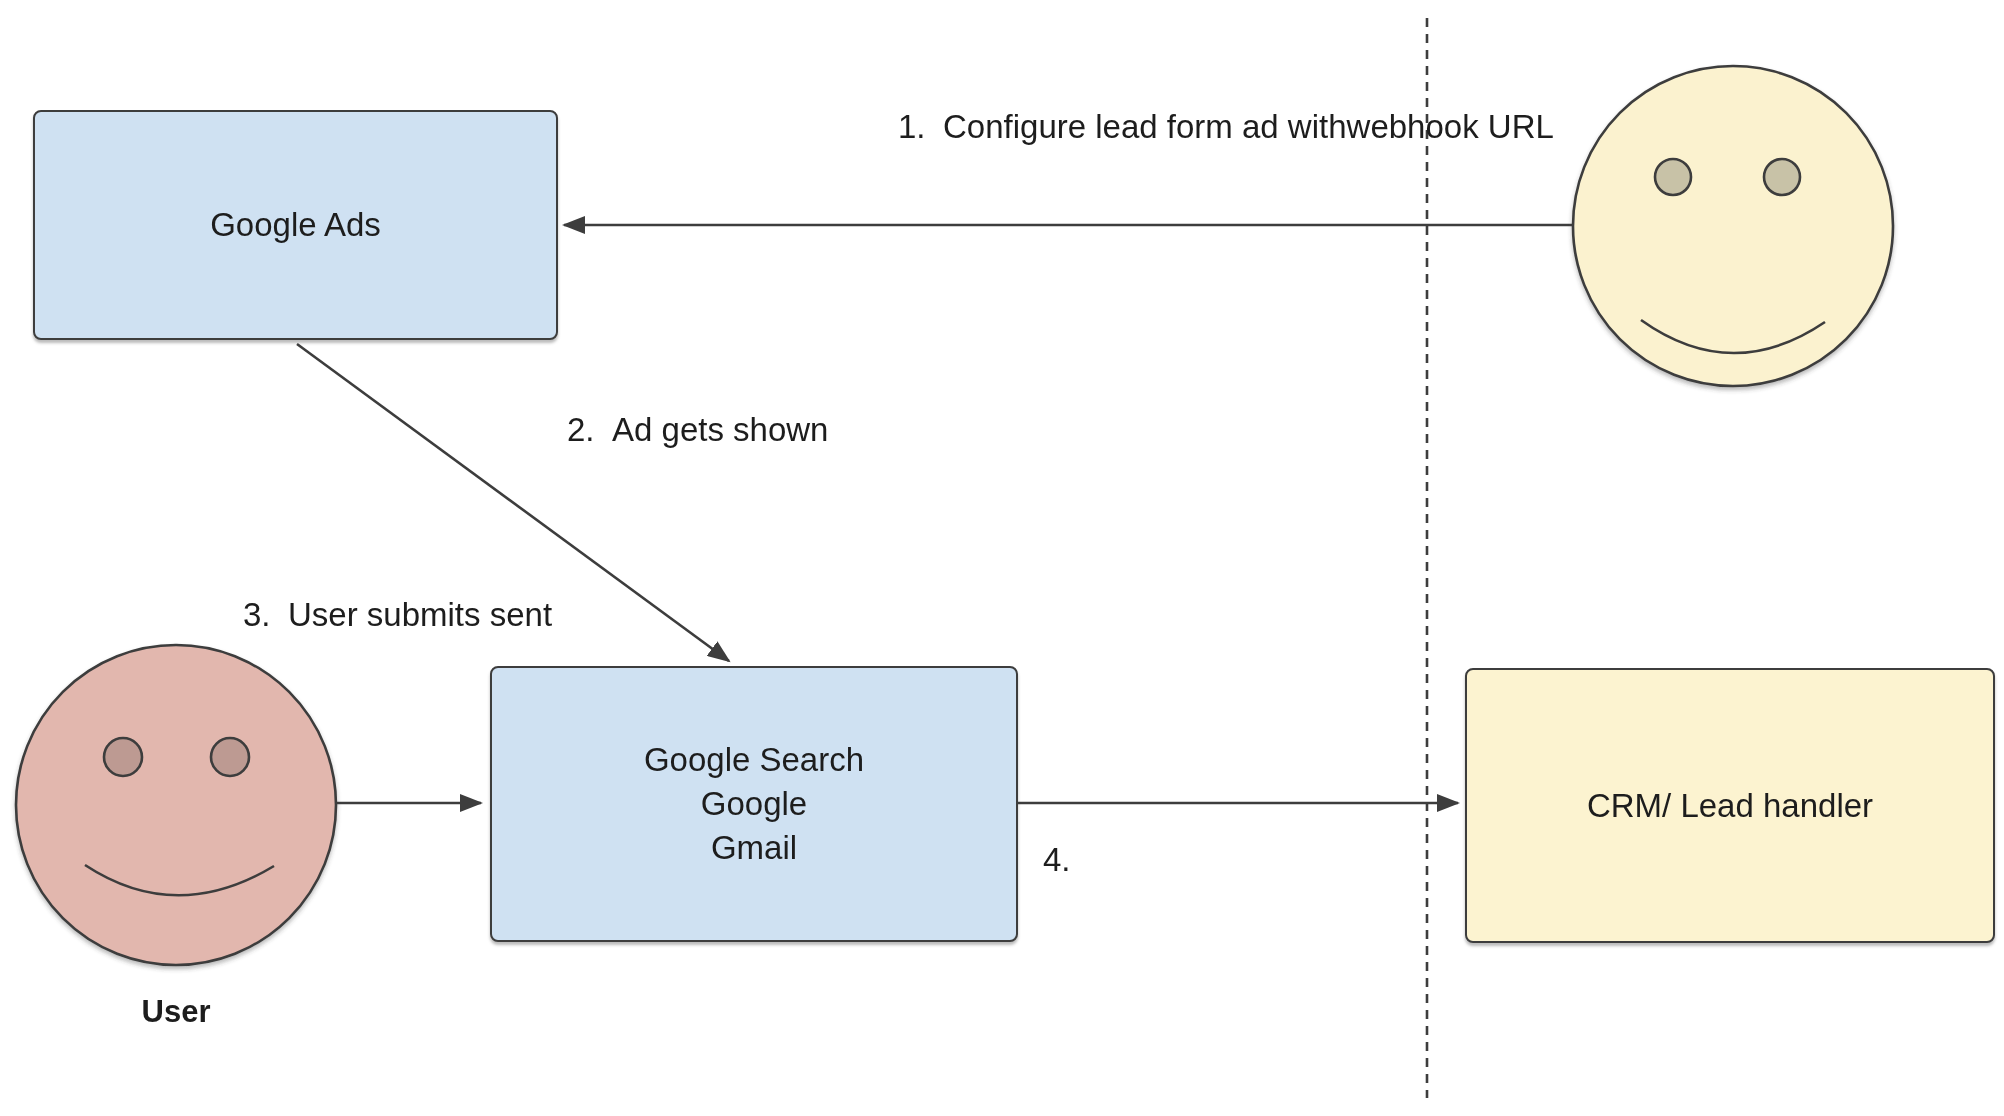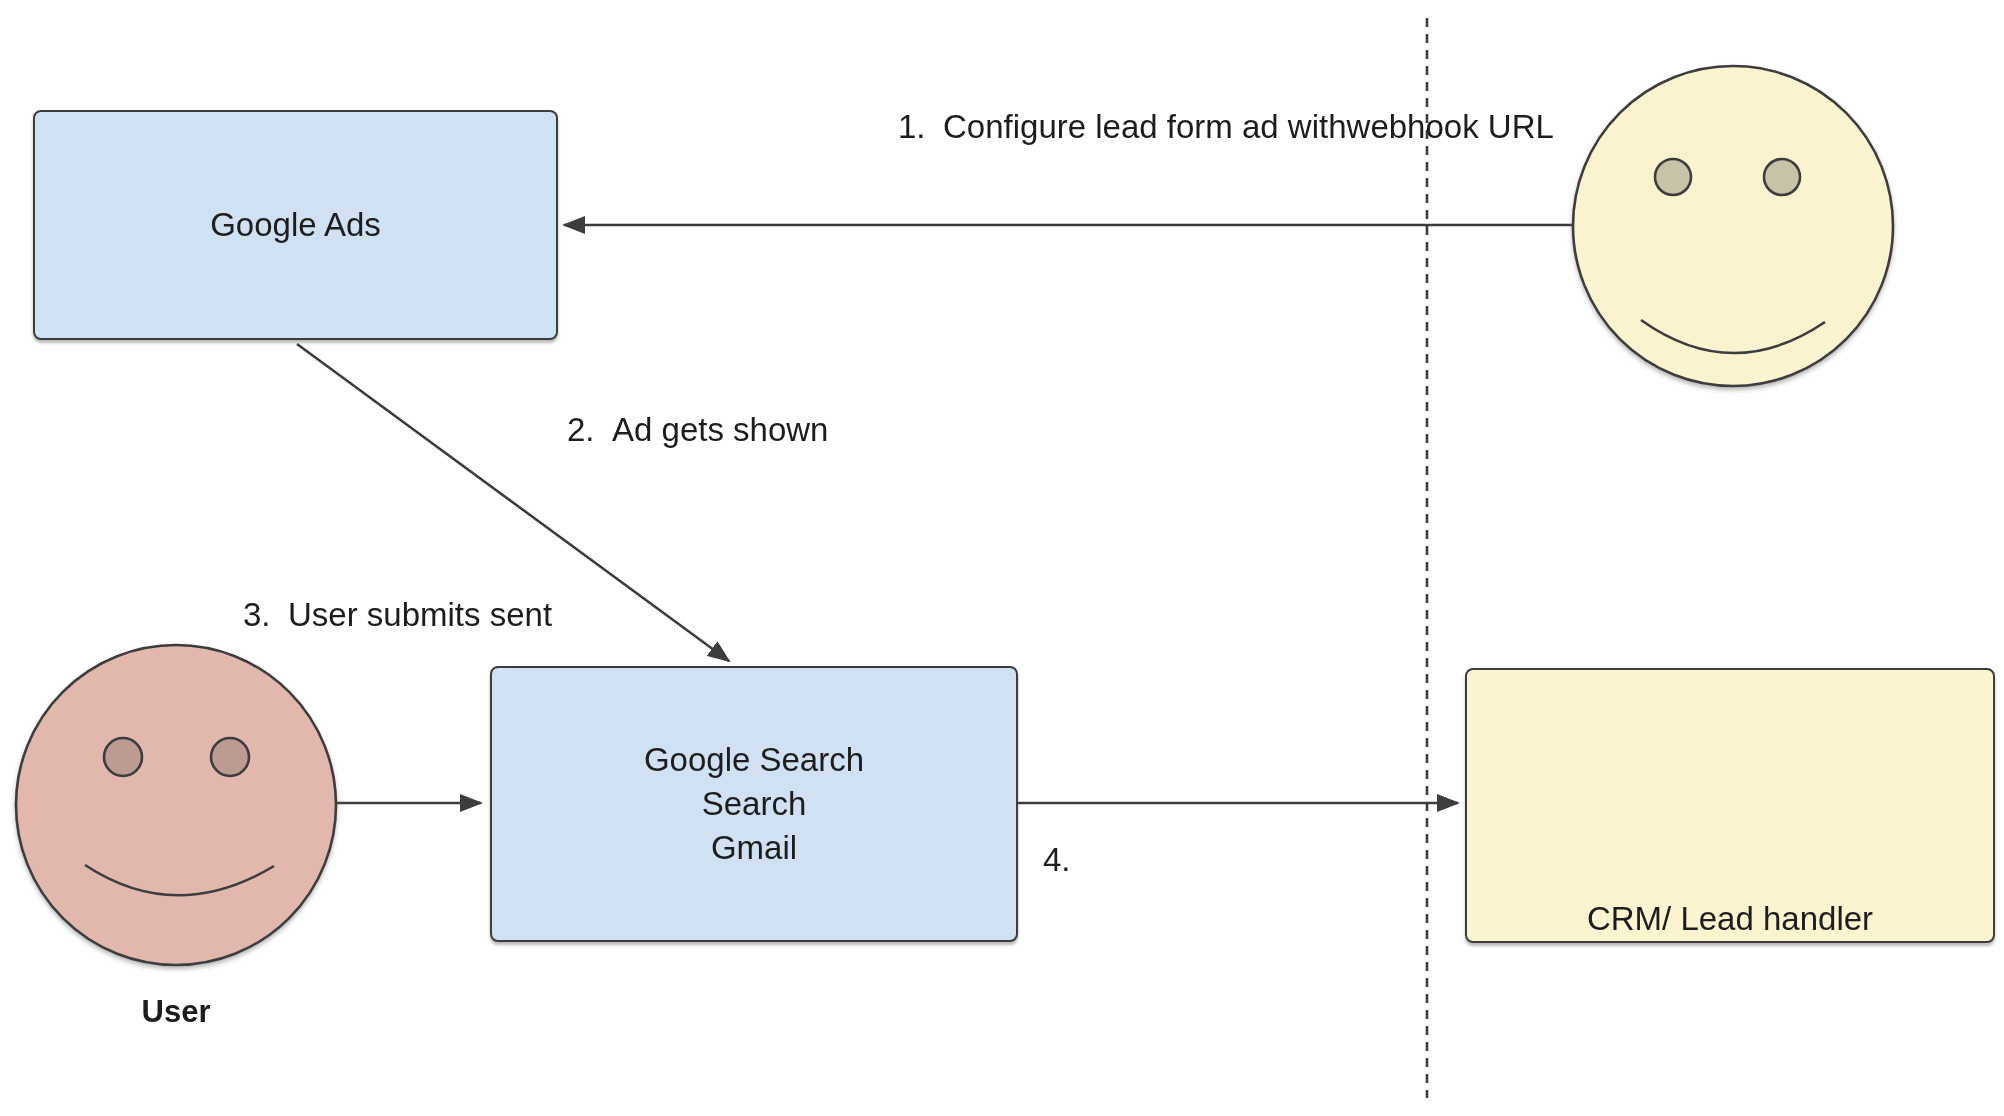--- a/index.html
+++ b/index.html
@@ -49,21 +49,21 @@
     align-items:center;
     justify-content:center;
     text-align:center;
     font-size:33px;
     line-height:44px;
     box-shadow:0 3px 3px rgba(60,60,60,.35);
   }
   .node.yellow{background:var(--box-yellow);}
   .node-google-ads{left:33px;top:110px;width:525px;height:230px;}
   .node-surfaces{left:490px;top:666px;width:528px;height:276px;}
-  .node-crm{left:1465px;top:668px;width:530px;height:275px;justify-content:flex-end;}
+  .node-crm{left:1465px;top:668px;width:530px;height:275px;}
 
   .actor-label{
     position:absolute;
     width:340px;
     text-align:center;
     font-size:31px;
     font-weight:bold;
     line-height:40px;
   }
   .actor-label.advertiser{left:1565px;top:408px;}
@@ -122,21 +122,21 @@
       <path class="smile" d="M 85 865 Q 176 925 274 866"></path>
     </g>
   </svg>
 
   <div class="node node-google-ads">
     <span>Google Ads</span>
   </div>
 
   <div class="node node-surfaces">
     <span>Google Search</span>
-    <span>Search</span>
+    <span>Google</span>
     <span>Gmail</span>
   </div>
 
   <div class="node yellow node-crm">
     <span>CRM/ Lead handler</span>
   </div>
 
   <div class="actor-label user">User</div>
 
   <div class="edge-label edge-label-1">

